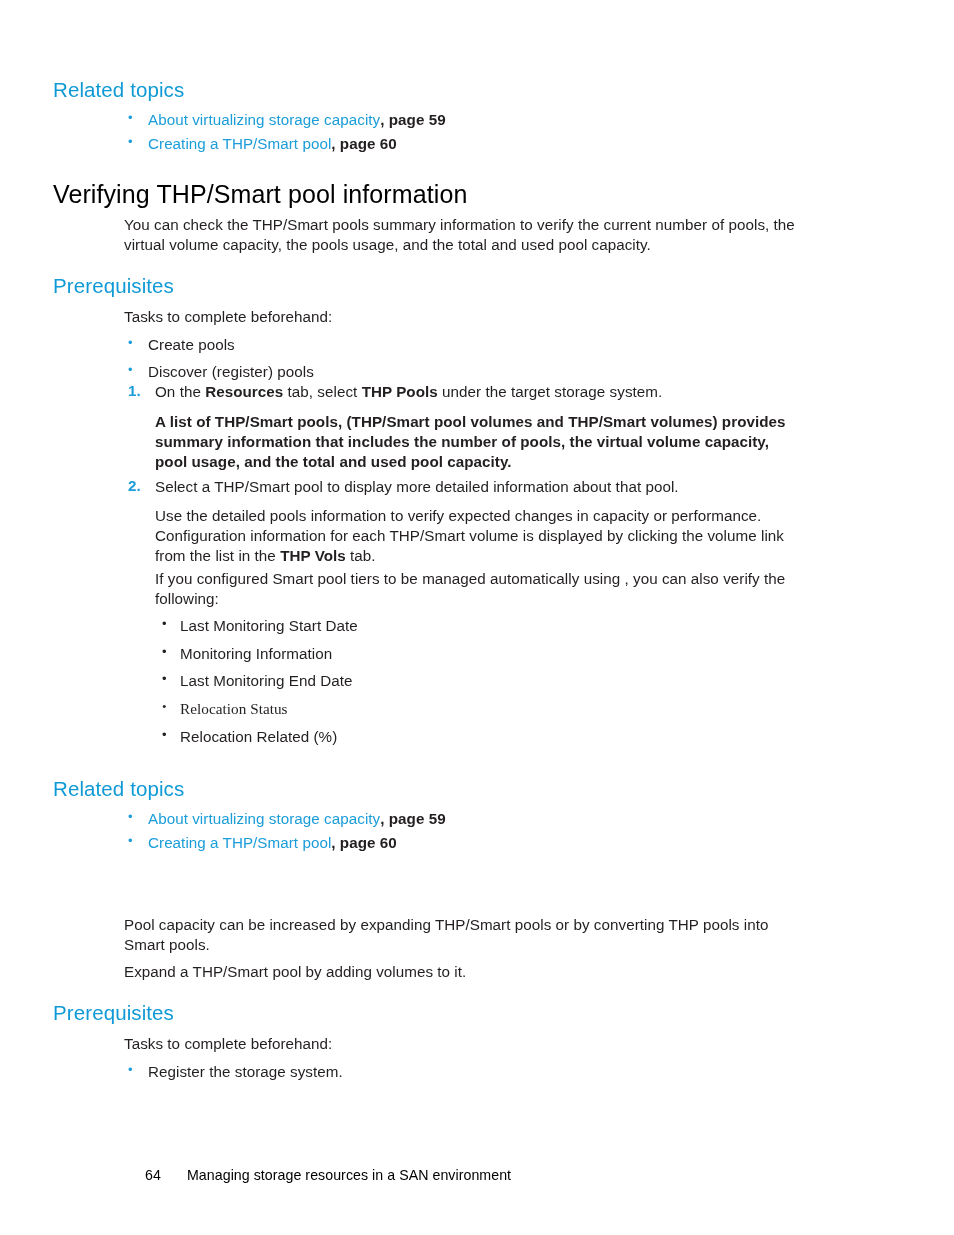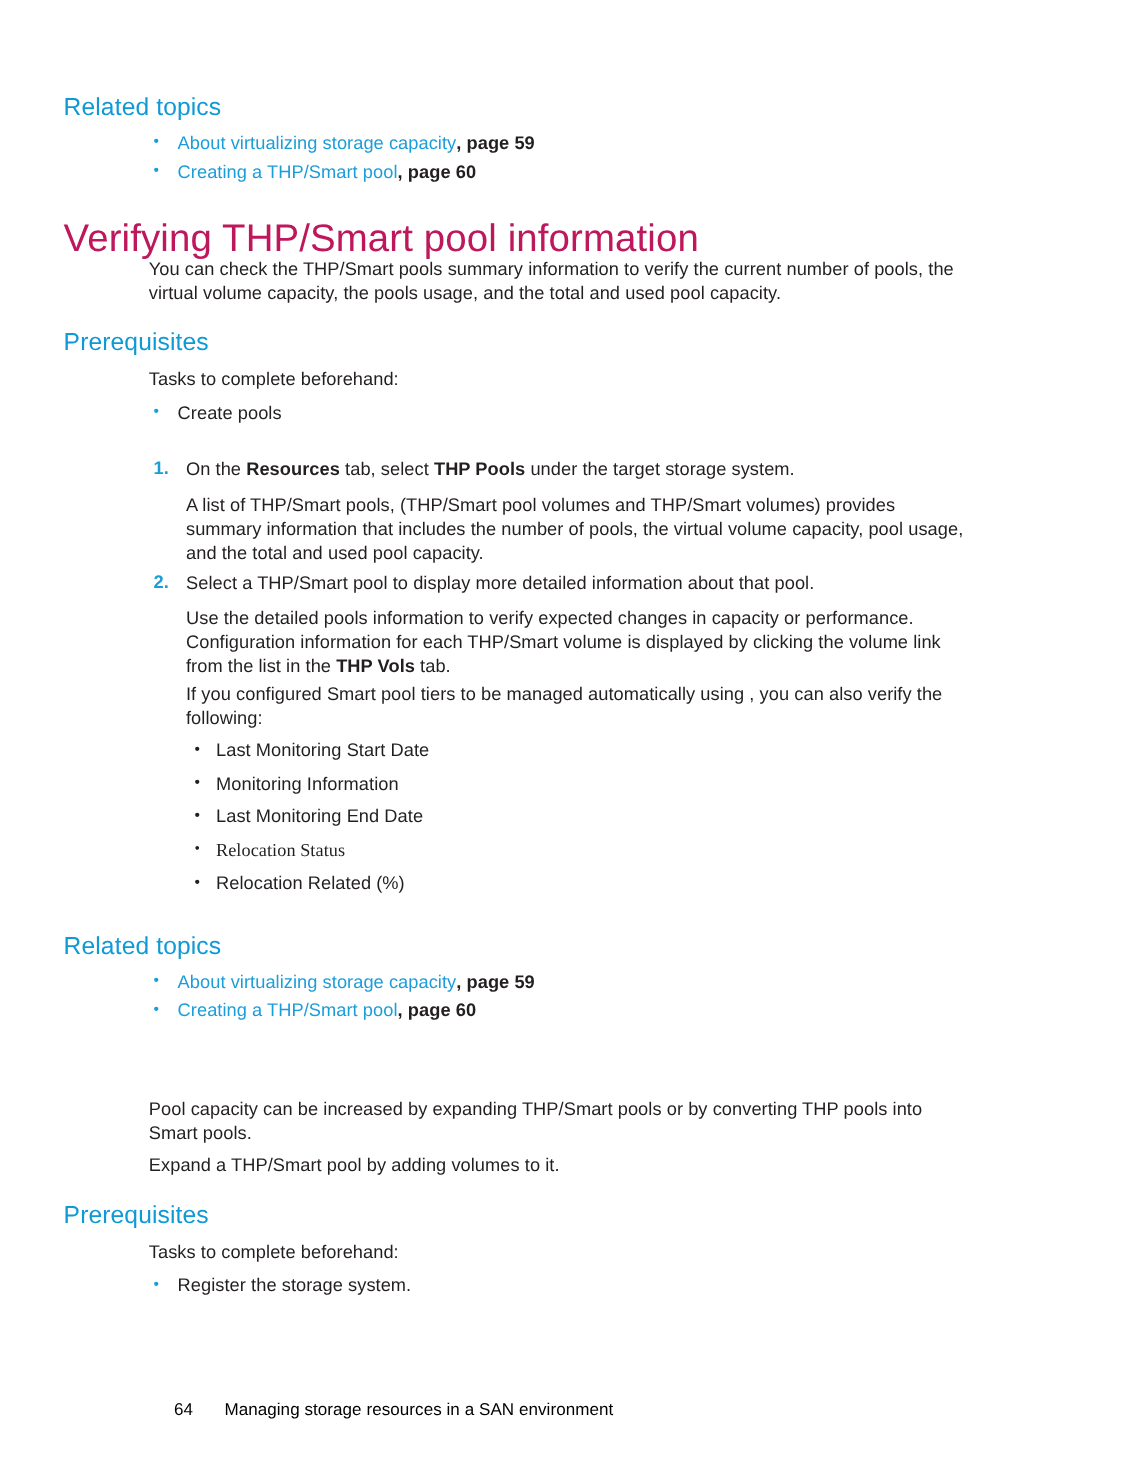--- a/index.html
+++ b/index.html
@@ -30,22 +30,22 @@
   .h-sub {
     color: #0f9ad6;
     font-size: 20.5px;
     font-weight: 400;
     letter-spacing: 0.1px;
     margin: 0;
     padding: 0;
     line-height: 1.2;
   }
   .h-section {
-    color: #be185d;
-    font-size: 32px;
+    color: #000000;
+    font-size: 25px;
     font-weight: 400;
     letter-spacing: 0.1px;
     margin: 0;
     padding: 0;
     line-height: 1.2;
   }
 
   
   .para {
     font-size: 15.2px;
@@ -135,30 +135,31 @@
   <h1 class="h-section abs" style="left:53px; top:155px;">Verifying THP/Smart pool information</h1>
 
   <p class="para abs" style="left:124px; top:191px; width:676px;">You can check the THP/Smart pools summary information to verify the current number of pools, the virtual volume capacity, the pools usage, and the total and used pool capacity.</p>
 
   <h2 class="h-sub abs" style="left:53px; top:250px;">Prerequisites</h2>
 
   <p class="para abs" style="left:124px; top:283px; width:676px;">Tasks to complete beforehand:</p>
 
   <ul class="blue-list abs" style="left:128px; top:311px; width:676px;">
     <li style="padding-left:20px; margin-bottom:7px;">Create pools</li>
+    <li style="padding-left:20px;">Discover (register) pools</li>
   </ul>
 
   <div class="abs" style="left:128px; top:358px; width:690px;">
     <div style="position:relative; padding-left:27px;">
       <span class="step-num" style="position:absolute; left:0; top:0; color:#1b9dd9; font-weight:700; font-size:15.2px;">1.</span>
       <span class="para"><span>On the </span><b>Resources</b><span> tab, select </span><b>THP Pools</b><span> under the target storage system.</span></span>
     </div>
   </div>
 
-  <p class="para abs" style="left:155px; top:388px; width:648px;">A list of THP/Smart pools, (THP/Smart pool volumes and THP/Smart volumes) provides summary information that includes the number of pools, the virtual volume capacity, pool usage, and the total and used pool capacity.</p>
+  <p class="para abs" style="left:155px; top:388px; width:648px;font-weight:bold;">A list of THP/Smart pools, (THP/Smart pool volumes and THP/Smart volumes) provides summary information that includes the number of pools, the virtual volume capacity, pool usage, and the total and used pool capacity.</p>
 
   <div class="abs" style="left:128px; top:453px; width:690px;">
     <div style="position:relative; padding-left:27px;">
       <span class="step-num" style="position:absolute; left:0; top:0; color:#1b9dd9; font-weight:700; font-size:15.2px;">2.</span>
       <span class="para">Select a THP/Smart pool to display more detailed information about that pool.</span>
     </div>
   </div>
 
   <p class="para abs" style="left:155px; top:482px; width:648px;"><span>Use the detailed pools information to verify expected changes in capacity or performance. Configuration information for each THP/Smart volume is displayed by clicking the volume link from the list in the </span><b>THP Vols</b><span> tab.</span></p>
 

